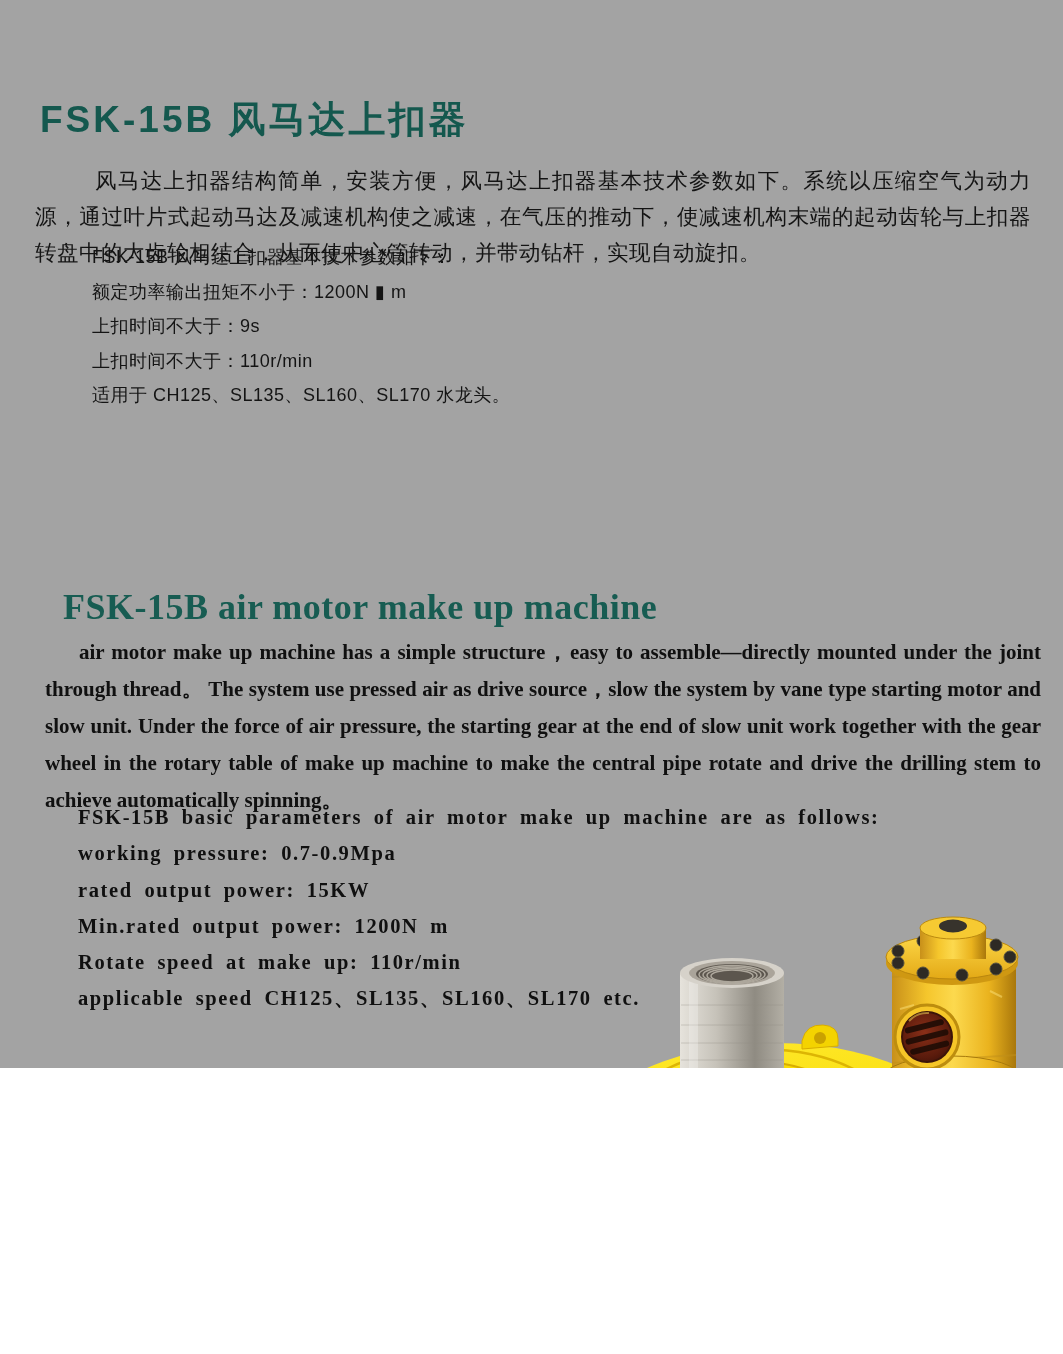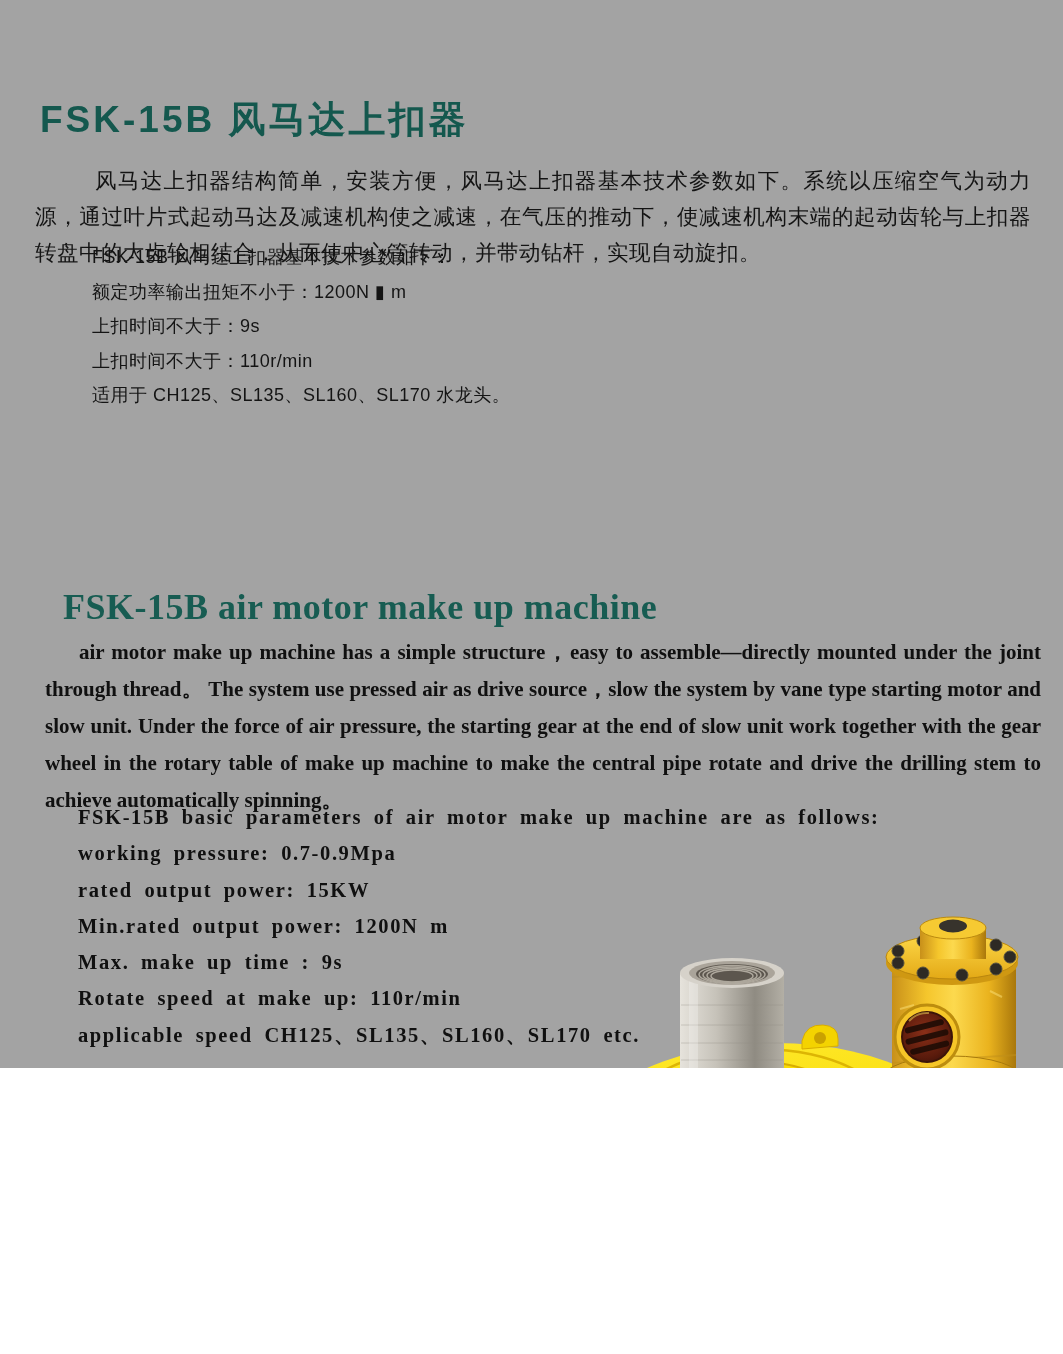--- a/index.html
+++ b/index.html
@@ -59,21 +59,20 @@
     <div>适用于 CH125、SL135、SL160、SL170 水龙头。</div>
   </div>
 
   <h2 class="en-title">FSK-15B air motor make up machine</h2>
   <p class="en-para">air motor make up machine has a simple structure，easy to assemble—directly mounted under the joint through thread。 The system use pressed air as drive source，slow the system by vane type starting motor and slow unit. Under the force of air pressure, the starting gear at the end of slow unit work together with the gear wheel in the rotary table of make up machine to make the central pipe rotate and drive the drilling stem to achieve automatically spinning。</p>
   <div class="en-specs">
     <div>FSK-15B basic parameters of air motor make up machine are as follows:</div>
     <div>working pressure: 0.7-0.9Mpa</div>
     <div>rated output power: 15KW</div>
     <div>Min.rated output power: 1200N m</div>
-    <div>Max. make up time : 9s</div>
     <div>Rotate speed at make up: 110r/min</div>
     <div>applicable speed CH125、SL135、SL160、SL170 etc.</div>
   </div>
 
   <svg class="photo" viewBox="0 0 500 441" xmlns="http://www.w3.org/2000/svg">
     <defs>
       <linearGradient id="gTop" x1="0" y1="0" x2="0.25" y2="1">
         <stop offset="0" stop-color="#ffe92e"></stop>
           <stop offset="0.55" stop-color="#f9dd08"></stop>
           <stop offset="1" stop-color="#f0cd00"></stop>

